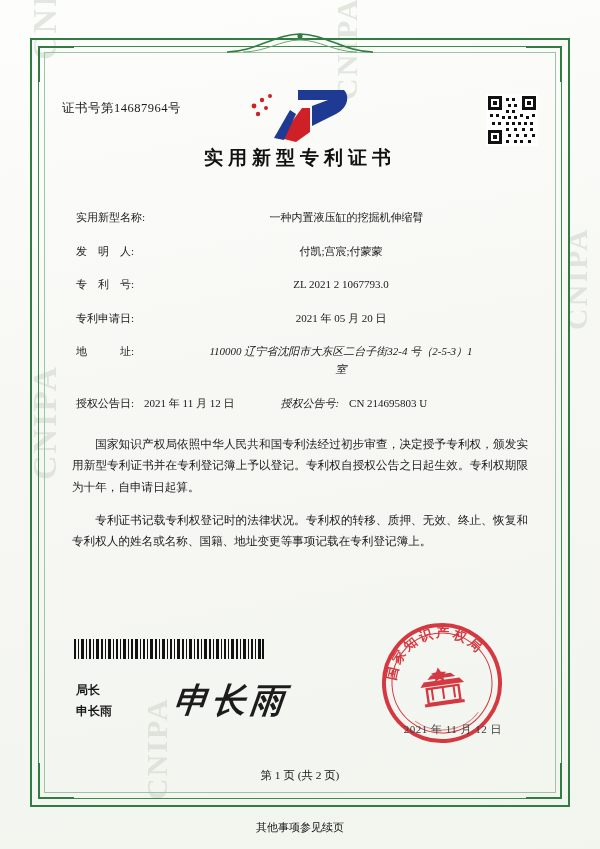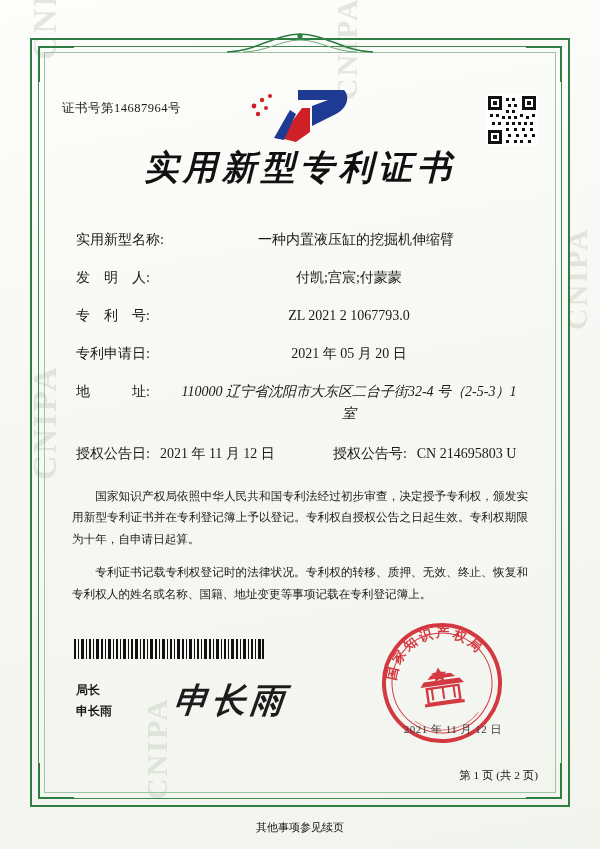--- a/index.html
+++ b/index.html
@@ -95,51 +95,50 @@
   .logo {
     position: absolute;
     left: 50%;
     top: 8px;
     transform: translateX(-50%);
     width: 120px;
     height: 66px;
   }
   .title {
     text-align: center;
-    font-size: 34px;
+    font-size: 19px;
     font-weight: 700;
     letter-spacing: 5px;
     margin-top: 28px;
     color: #111;
-    font-style: italic;
   }
   .fields {
     margin-top: 38px;
-    font-size: 14px;
+    font-size: 11px;
     line-height: 1.5;
   }
   .row {
     display: flex;
     align-items: flex-start;
     margin-bottom: 17px;
     padding-left: 14px;
   }
   .row .lbl {
     white-space: nowrap;
     letter-spacing: 0px;
   }
   .row .val {
     margin-left: 10px;
     flex: 1;
     text-align: center;
   }
   .row.two-col .val {
     flex: none;
   }
-  .spacer-lbl { margin-left: 58px; }
+  .spacer-lbl { margin-left: 46px; font-style: italic; }
   .addr-val { line-height: 1.6; font-style: italic; }
 
   .para {
     margin-top: 22px;
     font-size: 11.6px;
     line-height: 1.85;
     text-align: justify;
     padding: 0 10px;
   }
   .para p {
@@ -190,21 +189,21 @@
     right: 36px;
     bottom: 42px;
     font-size: 11px;
     color: #3a3a3a;
     letter-spacing: 0.5px;
   }
   .page-num {
     position: absolute;
     left: 0; right: 0;
     bottom: -4px;
-    text-align: right;
+    text-align: center;
     font-size: 11.4px;
     margin-top: 8px;
   }
   .footer-note {
     position: absolute;
     left: 0; right: 0;
     bottom: 14px;
     text-align: center;
     font-size: 11px;
     color: #111;

